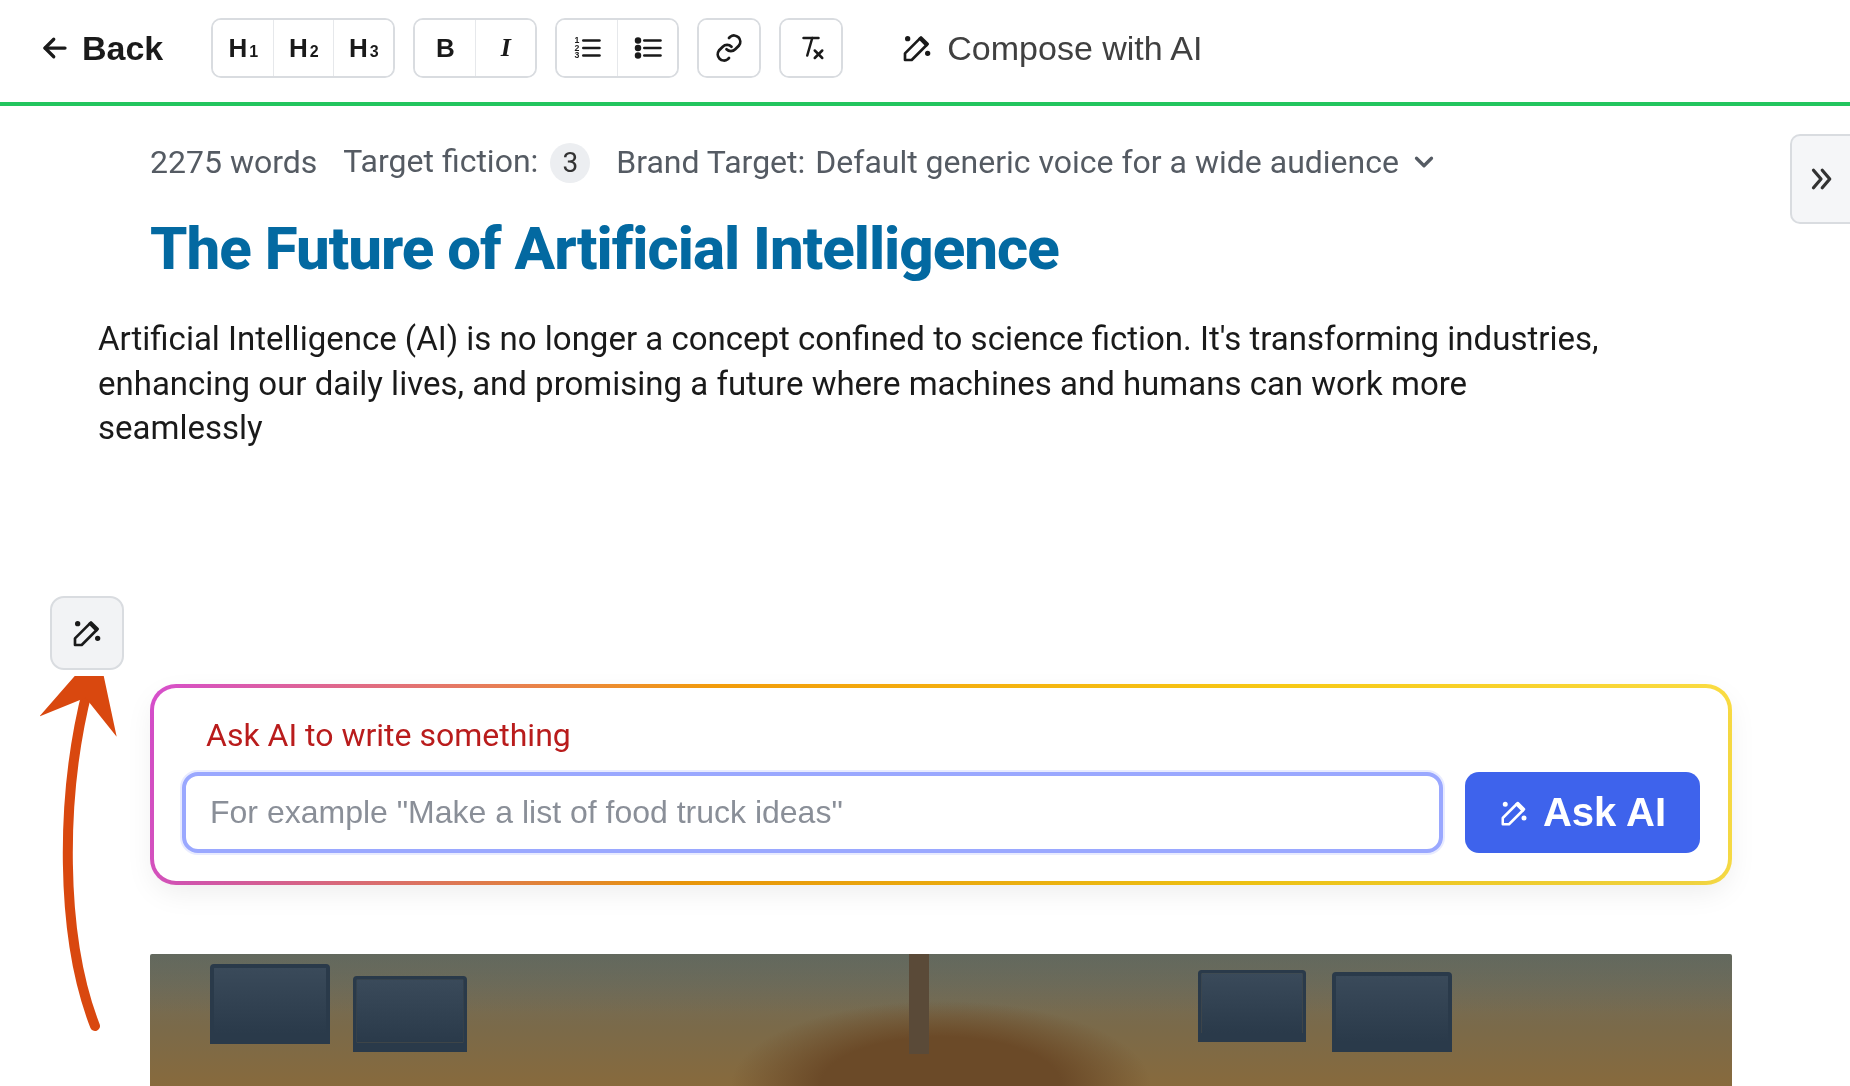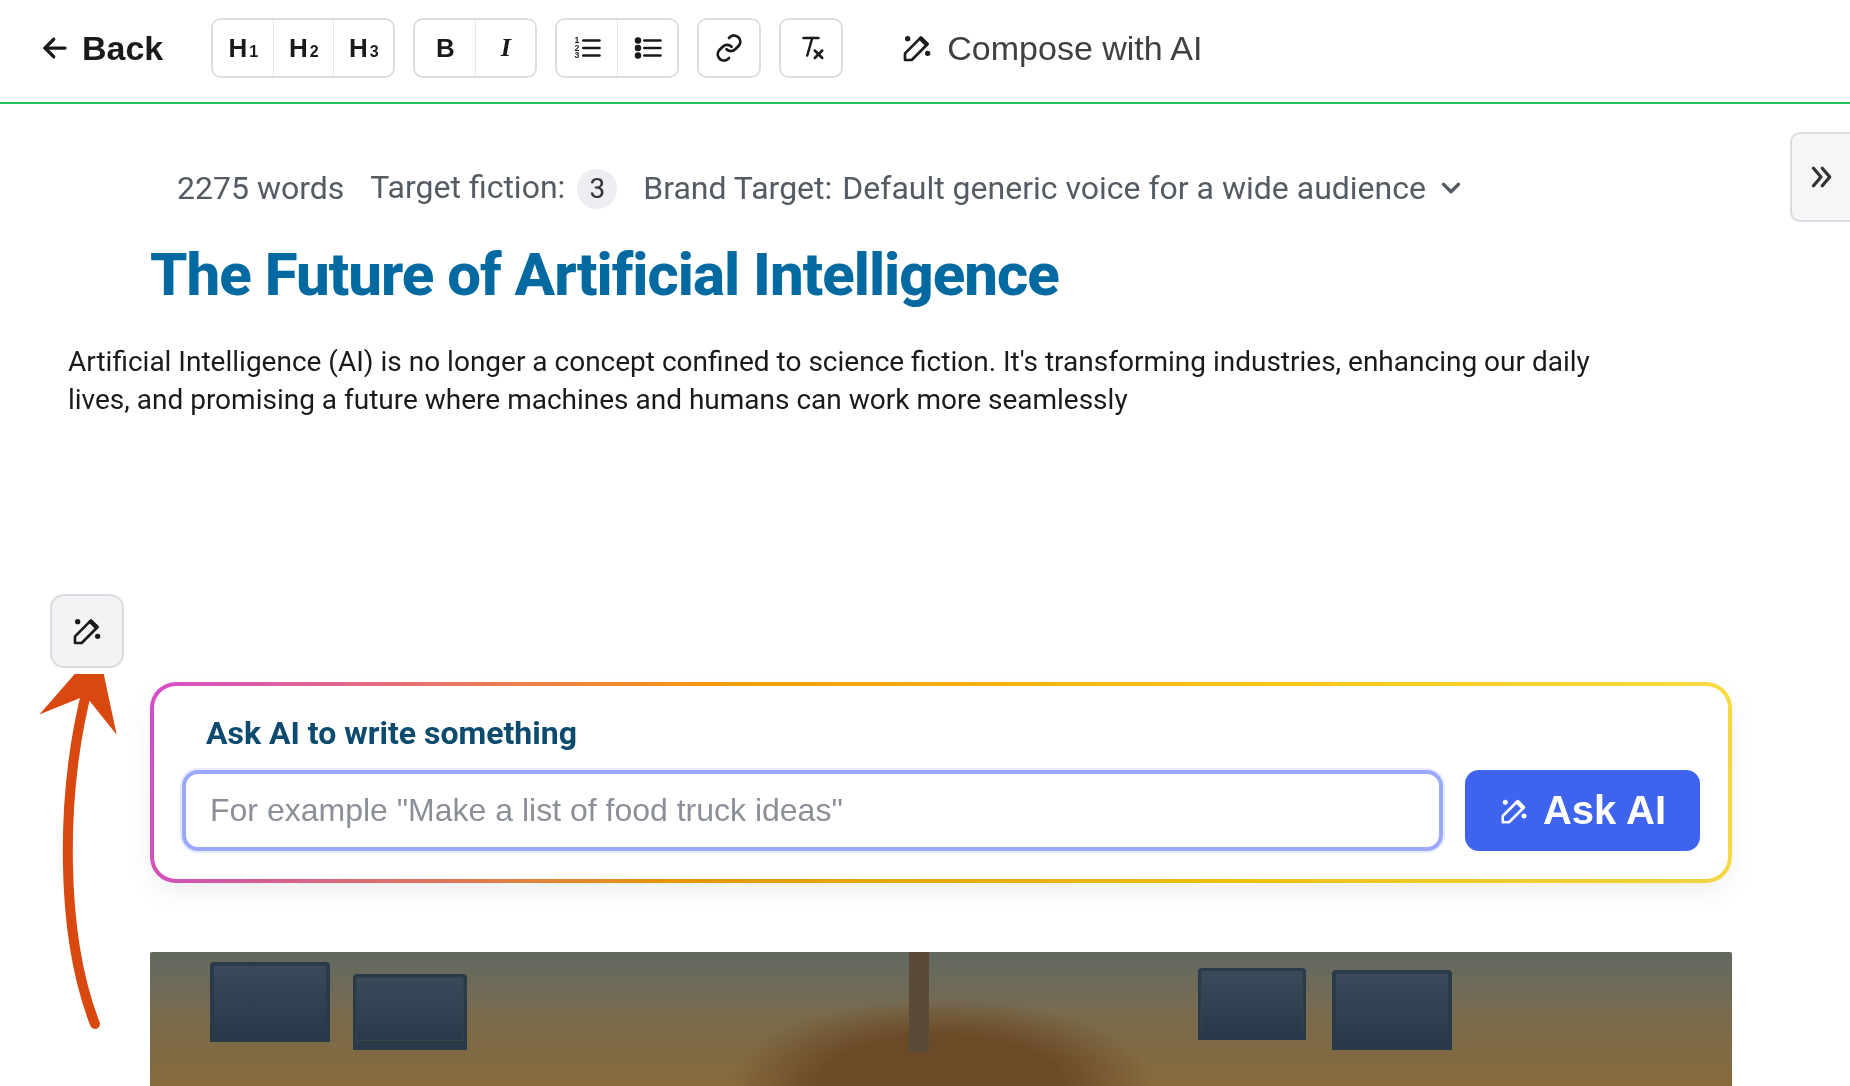--- a/index.html
+++ b/index.html
@@ -11,21 +11,21 @@
     height: 1086px;
     overflow: hidden;
   }
 
   
   .toolbar {
     display: flex;
     align-items: center;
     gap: 18px;
     padding: 18px 40px 24px 40px;
-    border-bottom: 2px solid #22c55e;
+    border-bottom: 4px solid #22c55e;
   }
   .back-btn {
     display: inline-flex;
     align-items: center;
     gap: 12px;
     font-size: 34px;
     font-weight: 600;
     background: none;
     border: none;
     cursor: pointer;
@@ -76,24 +76,23 @@
 
   
   .main {
     position: relative;
     padding: 0 0 0 0;
   }
   .meta-row {
     display: flex;
     align-items: center;
     gap: 26px;
-    padding: 64px 150px 24px 150px;
+    padding: 36px 150px 24px 150px;
     font-size: 32px;
     color: #555b63;
-    margin-left: 27px;
   }
   .badge {
     display: inline-flex;
     align-items: center;
     justify-content: center;
     min-width: 40px;
     height: 40px;
     border-radius: 20px;
     background: #eceef1;
     font-size: 28px;
@@ -132,23 +131,23 @@
     line-height: 1.08;
     font-weight: 800;
     letter-spacing: -1px;
     padding: 0 150px;
     margin-top: 10px;
     color: #0369a1;
   }
 
   
   .para {
-    font-size: 28px;
+    font-size: 33px;
     line-height: 1.35;
-    padding: 36px 150px 0 68px;
+    padding: 36px 150px 0 98px;
     color: #1a1a1a;
     max-width: 1760px;
   }
 
   
   .wand-float {
     position: absolute;
     left: 50px;
     top: 490px;
     width: 74px;
@@ -183,23 +182,23 @@
     background: linear-gradient(100deg, #d94fd0 0%, #f59e0b 35%, #facc15 70%, #fde047 100%);
   }
   .ask-ai {
     background: #fff;
     border-radius: 22px;
     padding: 28px 28px;
     box-shadow: 0 10px 30px rgba(0,0,0,0.08);
   }
   .ask-ai-title {
     font-size: 32px;
-    color: #0c4a6e;
+    color: #b91c1c;
     margin-bottom: 18px;
-    font-weight: 700;
+    font-weight: 400;
     padding-left: 24px;
   }
   .ask-ai-row {
     display: flex;
     gap: 22px;
     align-items: stretch;
   }
   .ask-input {
     flex: 1;
     border: 4px solid #9aa8ff;

